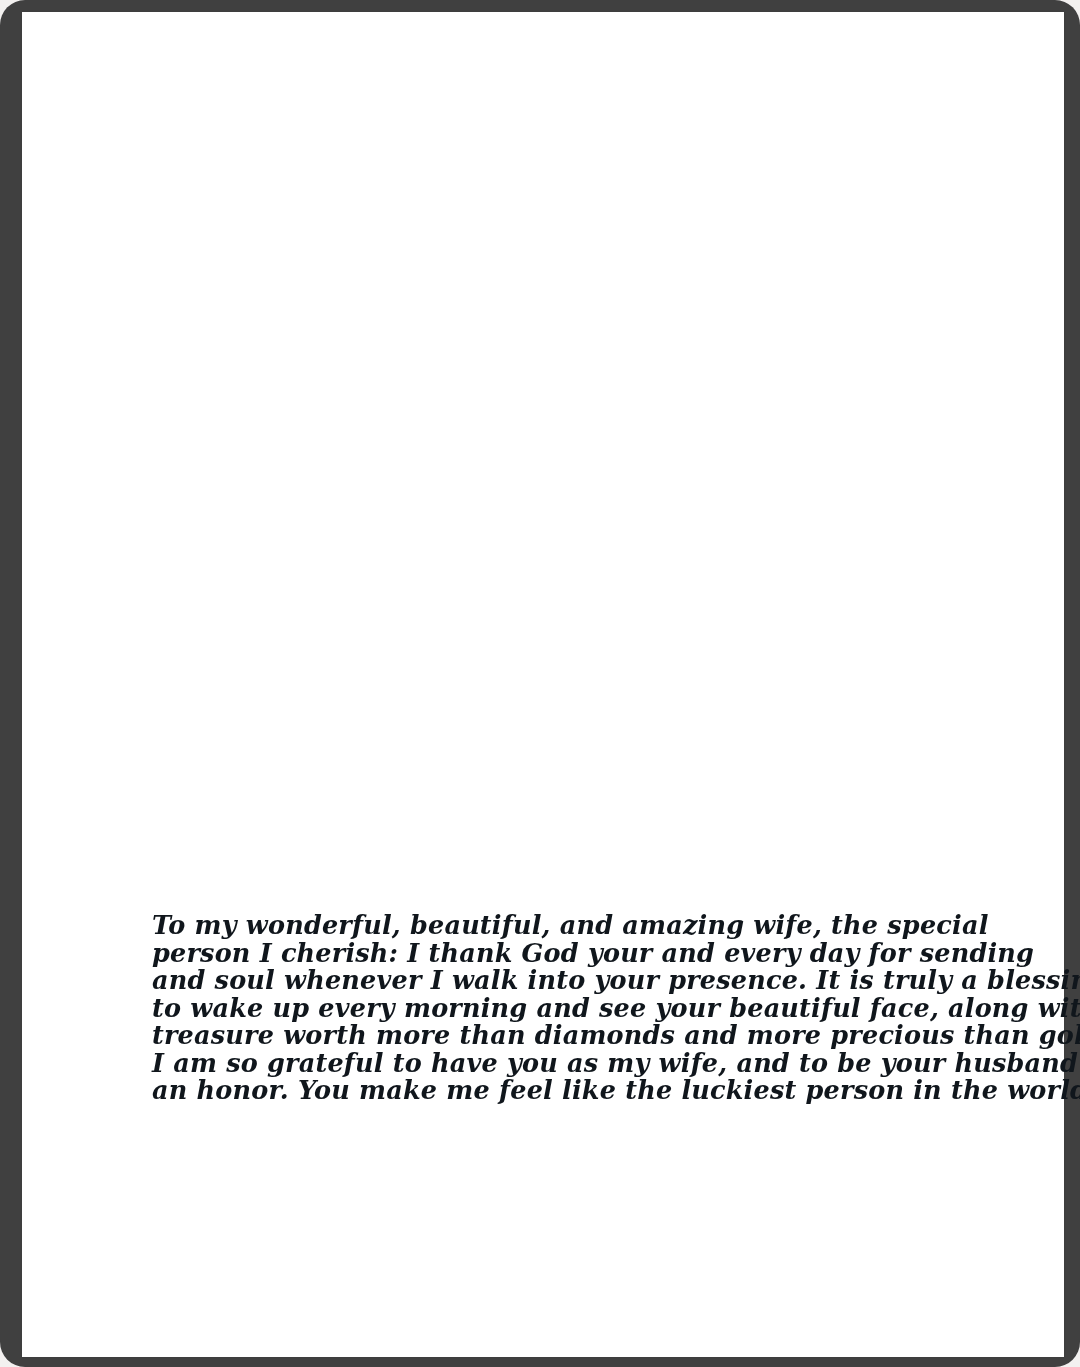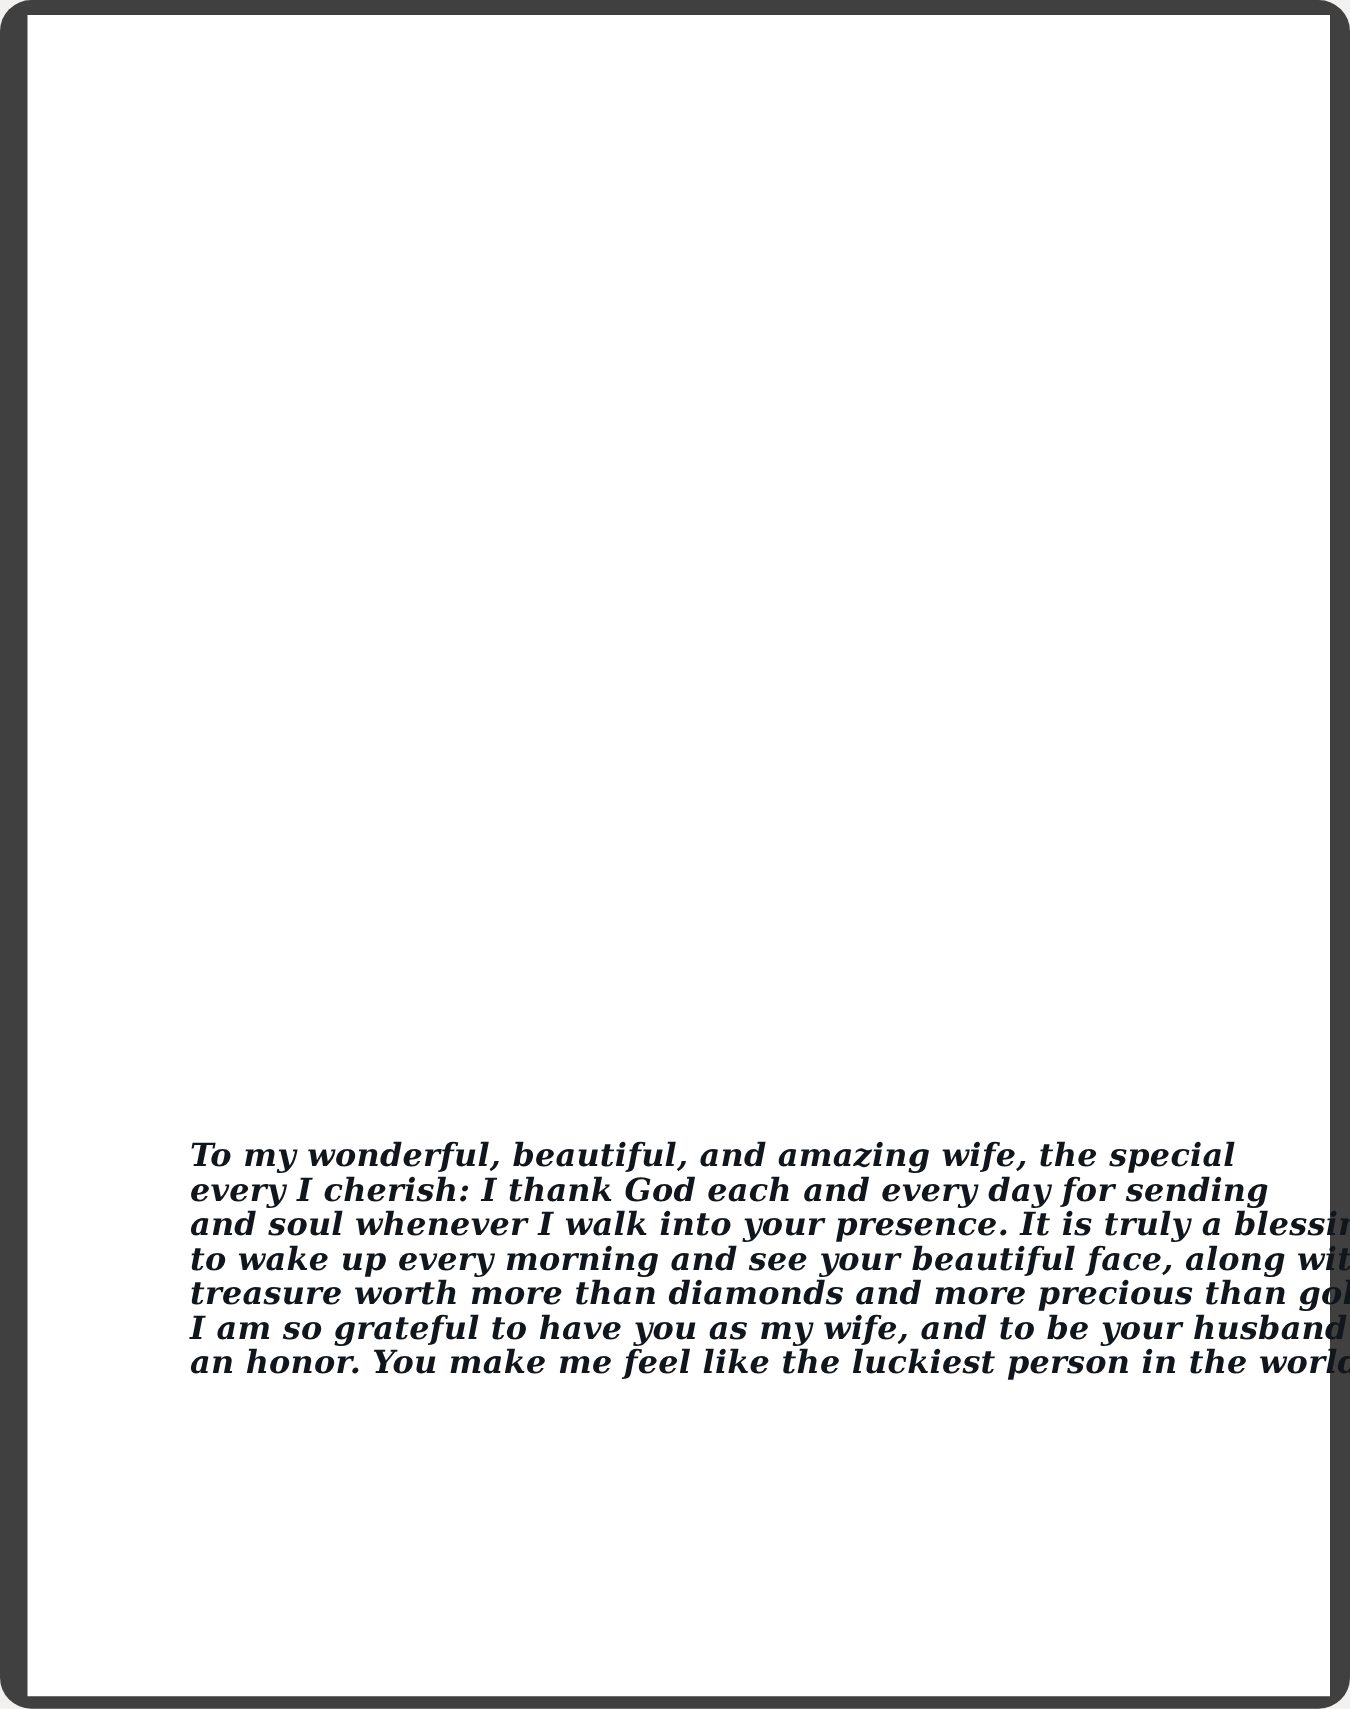--- a/index.html
+++ b/index.html
@@ -50,21 +50,21 @@
     white-space: nowrap;
   }
 </style>
 </head>
 <body>
 
 <div class="page-frame">
   <div class="card">
     <div class="message-block">
       <div class="message-line">To my wonderful, beautiful, and amazing wife, the special</div>
-      <div class="message-line">every I cherish: I thank God each and every day for sending</div>
+      <div class="message-line">person I cherish: I thank God your and every day for sending</div>
       <div class="message-line">and soul whenever I walk into your presence. It is truly a blessing</div>
       <div class="message-line">to wake up every morning and see your beautiful face, along with</div>
       <div class="message-line">treasure worth more than diamonds and more precious than gold.</div>
       <div class="message-line">I am so grateful to have you as my wife, and to be your husband is</div>
       <div class="message-line">an honor. You make me feel like the luckiest person in the world.</div>
     </div>
   </div>
 </div>
 
 </body></html>

